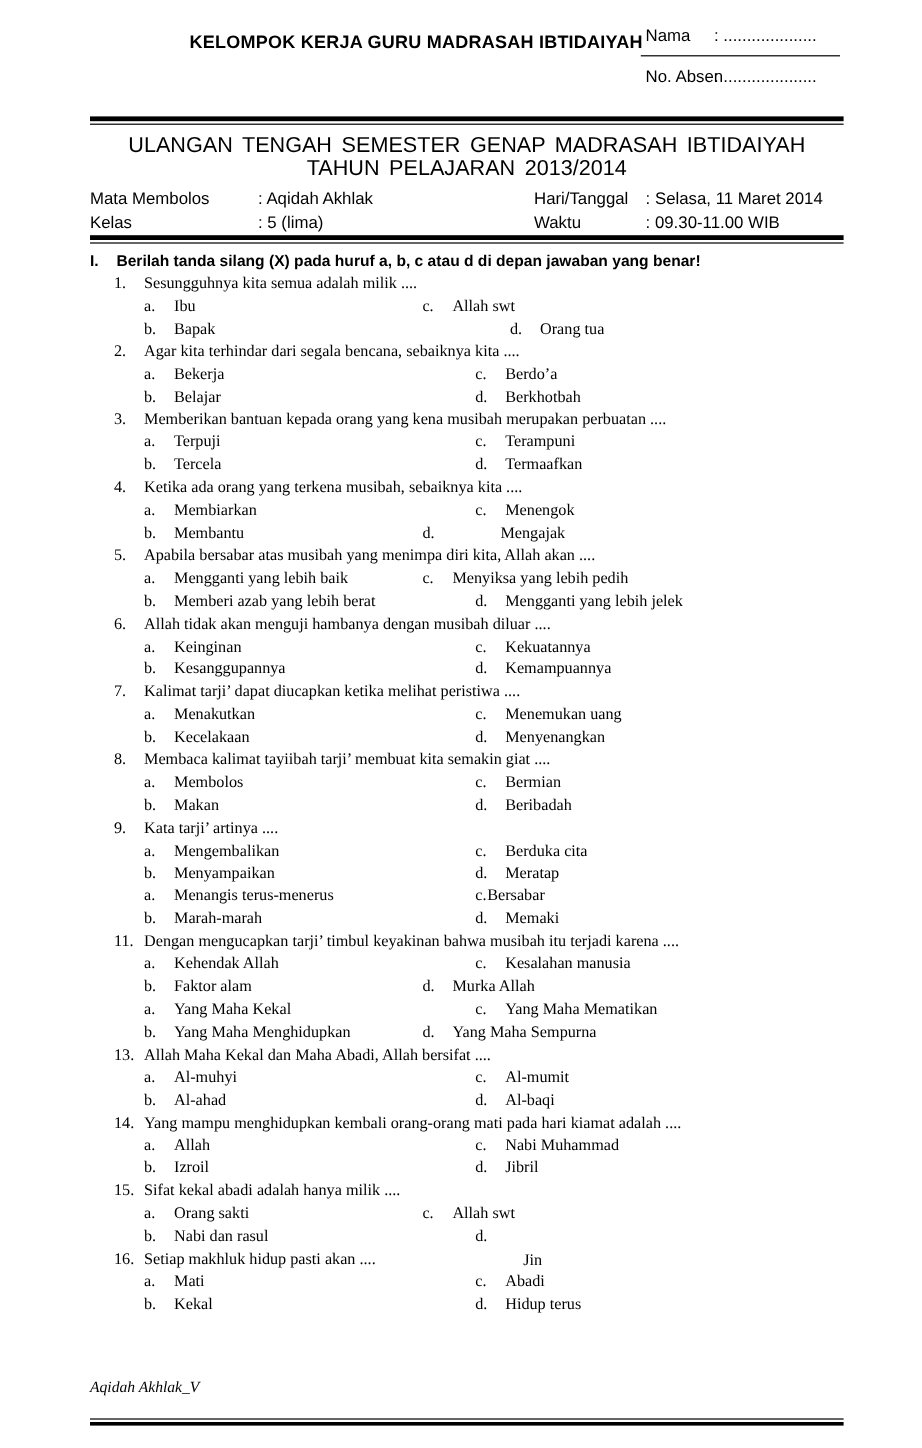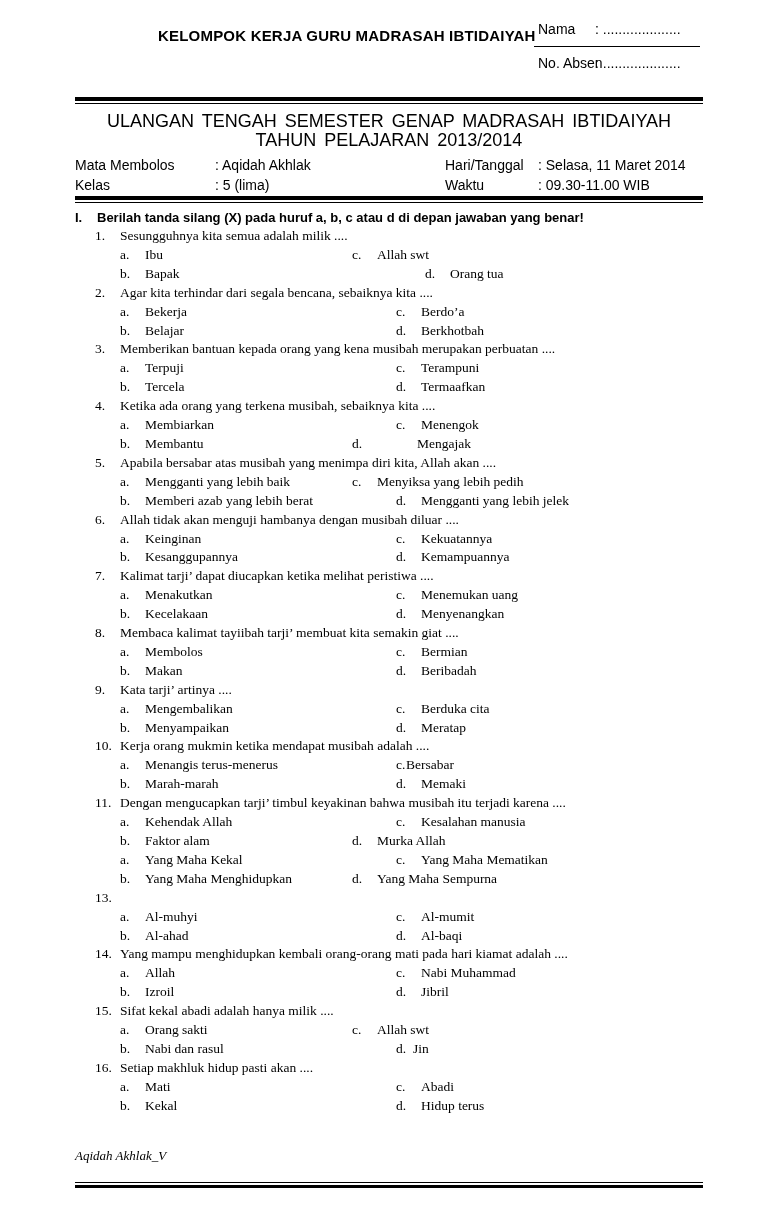--- a/index.html
+++ b/index.html
@@ -274,24 +274,20 @@
     </div>
     <div class="line opt-line">
       <span class="ol ol-left">b.</span>
       <span class="ot ot-left">Menyampaikan</span>
       <span class="ol ol-right" style="left: 396px;">d.</span>
       <span class="ot ot-right" style="left: 421px;">Meratap</span>
     </div>
   </div>
 
   <div class="q-block">
-    <div class="line q-line">
-      <span class="qnum">10.</span>
-      <span class="qtext">Kerja orang mukmin ketika mendapat musibah adalah ....</span>
-    </div>
     <div class="line opt-line">
       <span class="ol ol-left">a.</span>
       <span class="ot ot-left">Menangis terus-menerus</span>
       <span class="ol ol-right" style="left: 396px;">c.</span>
       <span class="ot ot-right" style="left: 406px;">Bersabar</span>
     </div>
     <div class="line opt-line">
       <span class="ol ol-left">b.</span>
       <span class="ot ot-left">Marah-marah</span>
       <span class="ol ol-right" style="left: 396px;">d.</span>
@@ -329,20 +325,21 @@
       <span class="ol ol-left">b.</span>
       <span class="ot ot-left">Yang Maha Menghidupkan</span>
       <span class="ol ol-right" style="left: 352px;">d.</span>
       <span class="ot ot-right" style="left: 377px;">Yang Maha Sempurna</span>
     </div>
   </div>
 
   <div class="q-block">
     <div class="line q-line">
       <span class="qnum">13.</span>
+      <span class="qtext">Allah Maha Kekal dan Maha Abadi, Allah bersifat ....</span>
     </div>
     <div class="line opt-line">
       <span class="ol ol-left">a.</span>
       <span class="ot ot-left">Al-muhyi</span>
       <span class="ol ol-right" style="left: 396px;">c.</span>
       <span class="ot ot-right" style="left: 421px;">Al-mumit</span>
     </div>
     <div class="line opt-line">
       <span class="ol ol-left">b.</span>
       <span class="ot ot-left">Al-ahad</span>
@@ -378,21 +375,21 @@
     <div class="line opt-line">
       <span class="ol ol-left">a.</span>
       <span class="ot ot-left">Orang sakti</span>
       <span class="ol ol-right" style="left: 352px;">c.</span>
       <span class="ot ot-right" style="left: 377px;">Allah swt</span>
     </div>
     <div class="line opt-line">
       <span class="ol ol-left">b.</span>
       <span class="ot ot-left">Nabi dan rasul</span>
       <span class="ol ol-right" style="left: 396px;">d.</span>
-      <span class="ot ot-right" style="left: 413px;">Jin</span>
+      <span class="ot ot-right" style="left: 436px; margin-top: 20px;">Jin</span>
     </div>
   </div>
 
   <div class="q-block">
     <div class="line q-line">
       <span class="qnum">16.</span>
       <span class="qtext">Setiap makhluk hidup pasti akan ....</span>
     </div>
     <div class="line opt-line">
       <span class="ol ol-left">a.</span>

